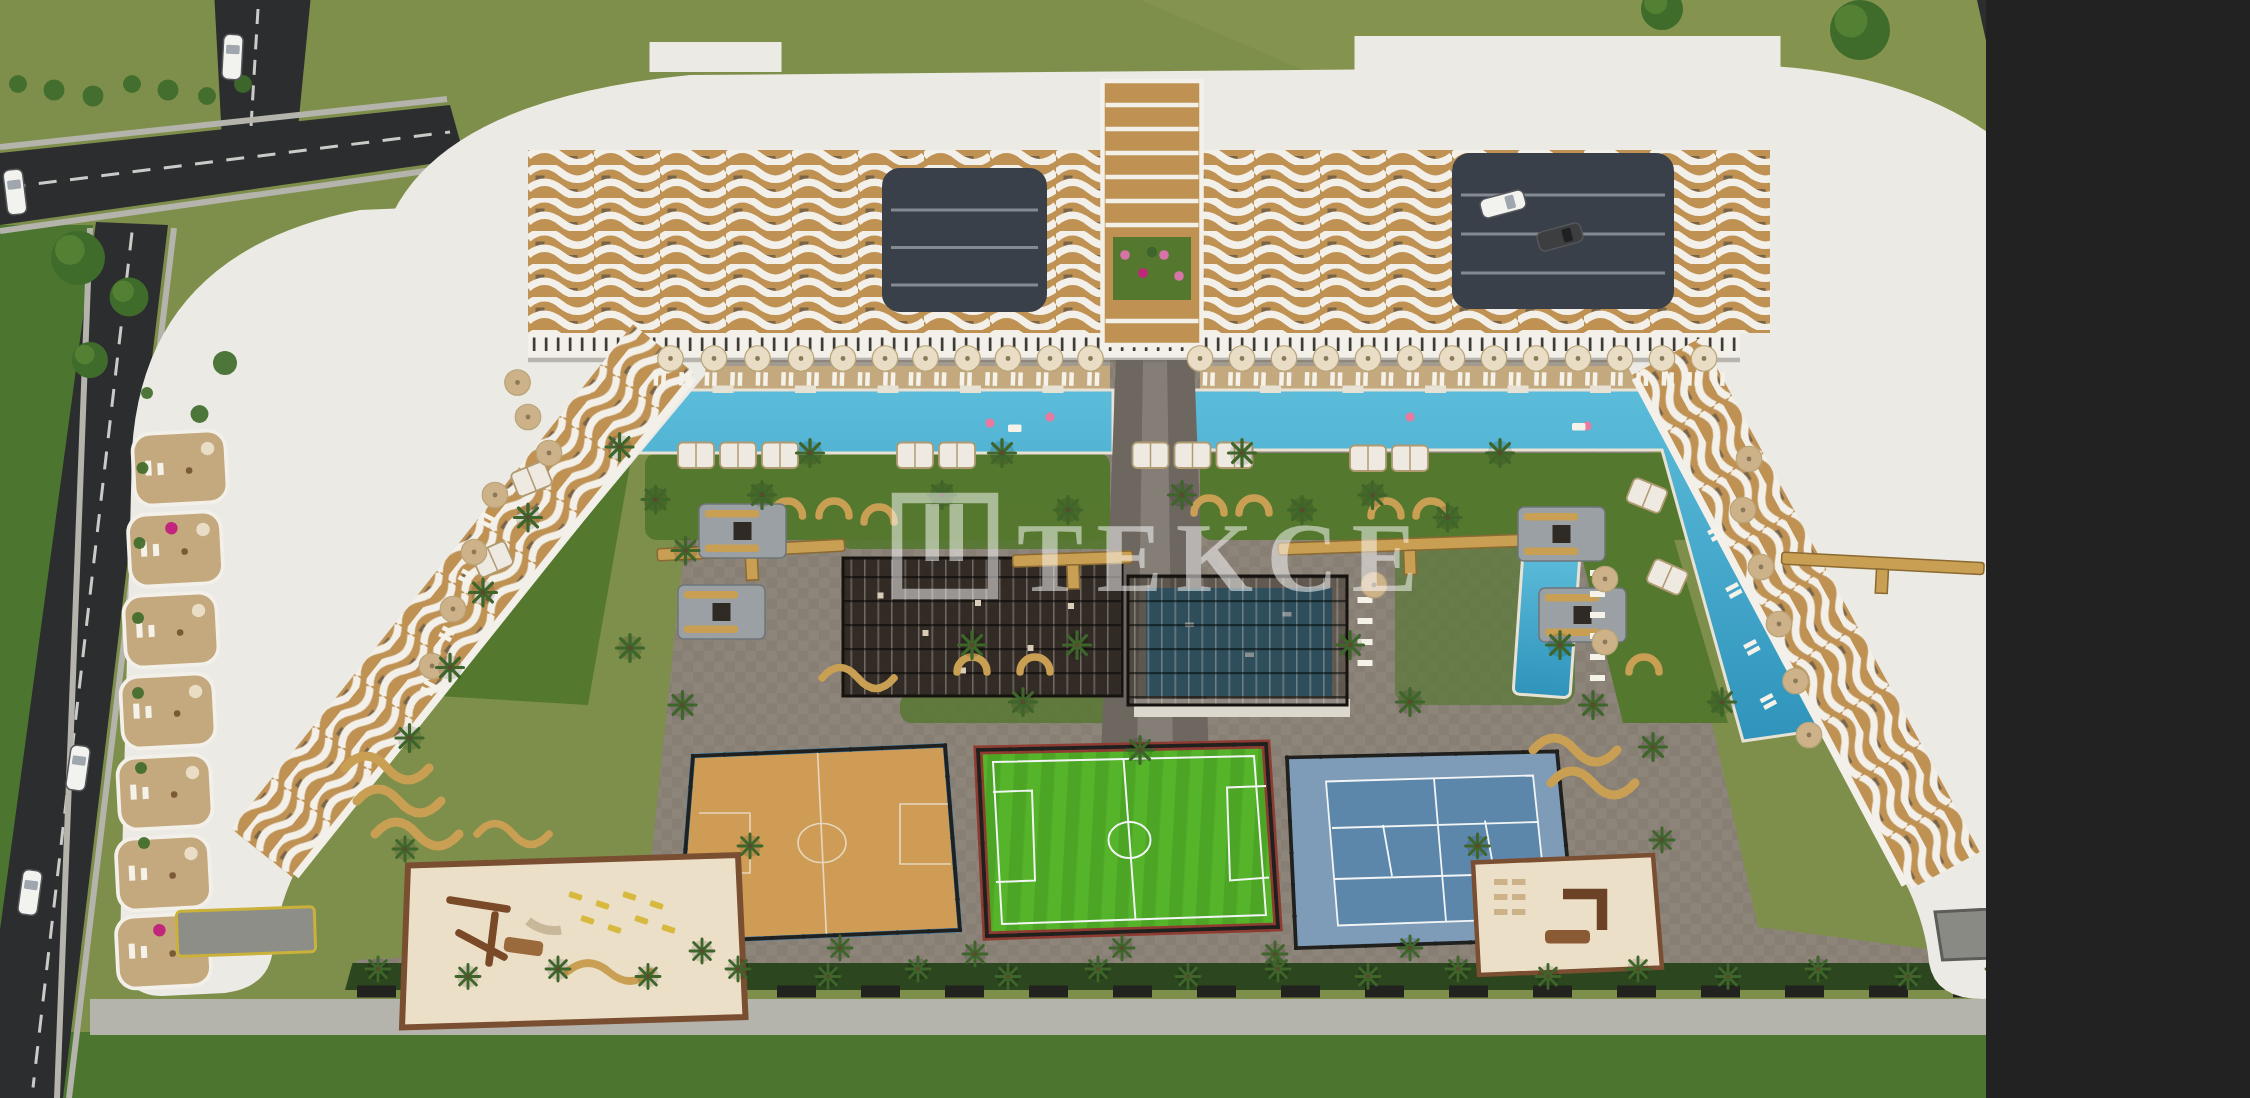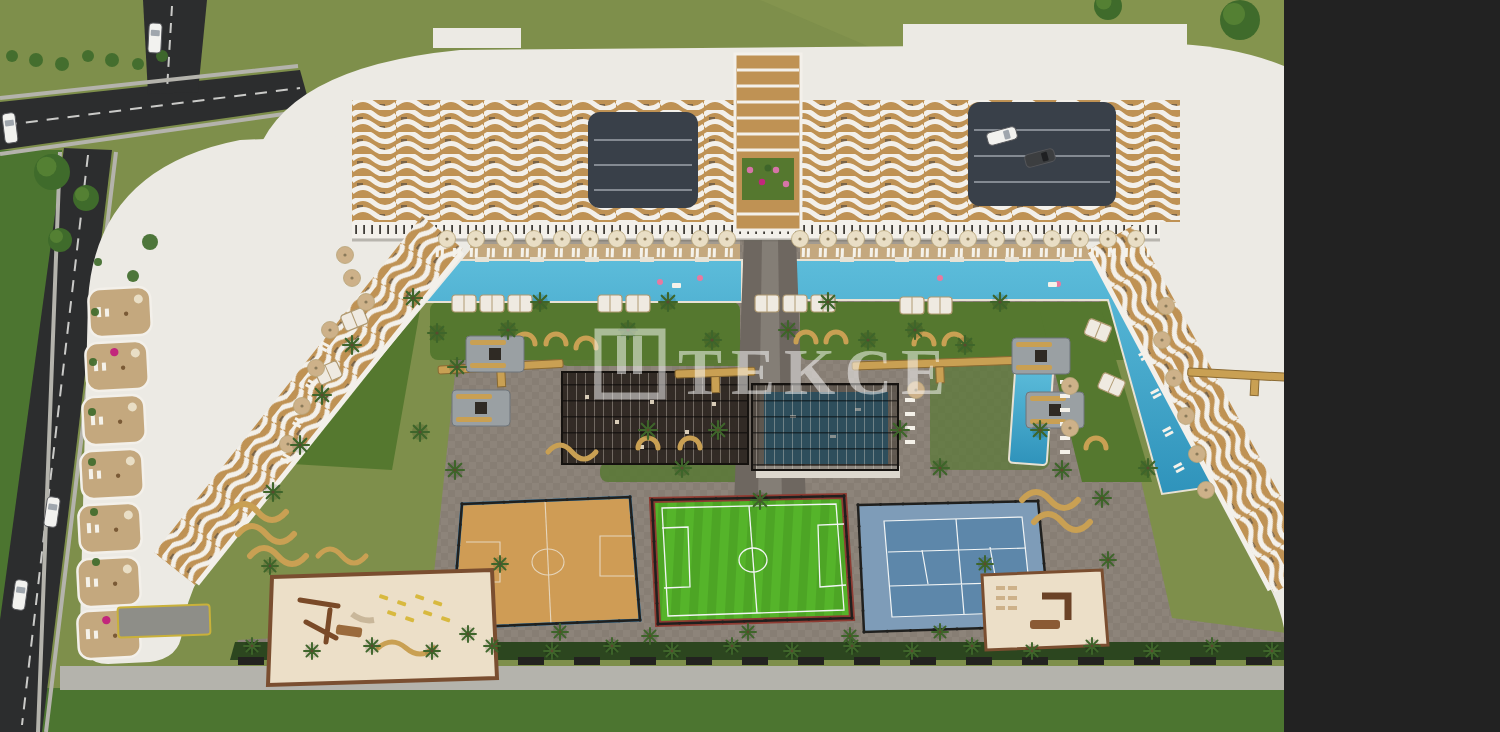--- a/index.html
+++ b/index.html
@@ -1,16 +1,16 @@
 <!DOCTYPE html>
 <html style="--grass: #7e8f4b; --grassLight: #8a9a52; --lawn: #4c7530; --road: #2c2d2e; --roadLine: #e6e6e3; --sidewalk: #b4b3ac; --building: #eceae4; --facadeTan: #bf9254; --facadeWhite: #f3f0ea; --facadeDark: #4c463e; --atrium: #394049; --arcadeTick: #3f3c37; --hedge: #2c461f; --garden: #55782f; --palm: #3e652a; --tree: #3f6b2b; --treeHi: #69953c; --deck: #c4a87e; --pavement: #8d847a; --path2: #6e6760; --walk: #a39b90; --pool: #53b5d6; --poolDeep: #2f93bb; --poolEdge: #e8e2d4; --canopy: #2f2822; --canopyPool: #2e6d8c; --cabana: #efeae1; --cabanaTrim: #b09a72; --umbrella: #e9dec5; --umbrellaTan: #cdb189; --bench: #c9a053; --firepad: #9aa0a3; --fire: #2f2a24; --sand: #ecdfc8; --sandBorder: #7a4e30; --bball: #cf9c55; --bballEdge: #3a7fae; --football: #55b42a; --footballStripe: #4da525; --footballEdge: #8e3b32; --tennisOuter: #7e9cb8; --tennisInner: #5d87aa; --lineWhite: #f2f5f5; --fence: #20201e; --carWhite: #f2f2ef; --carDark: #3c3e40; --accentPink: #e8799f; --accentMagenta: #c2267c; --yellow: #d8b93f; --flowerPink: #d674a8; --watermark: #ffffff;"><head>
 <meta charset="utf-8">
 <style>
   html,body{margin:0;padding:0;background:#222;}
-  .stage{position:relative;width:1284px;height:732px;overflow:hidden;font-family:"Liberation Sans",sans-serif;}
+  .stage{position:relative;width:1284px;height:732px;overflow:hidden;font-family:"Liberation Sans",sans-serif;padding-left:40px;}
   .stage svg{position:absolute;left:0;top:0;}
   text.wm{font-family:"Liberation Serif",serif;font-weight:bold;letter-spacing:9px;}
 </style>
 </head>
 <body>
 
 <div class="stage">
 <svg width="1500" height="732" viewBox="0 0 1500 732">
   <defs>
     <linearGradient id="poolGrad" x1="0" y1="0" x2="0" y2="1">

